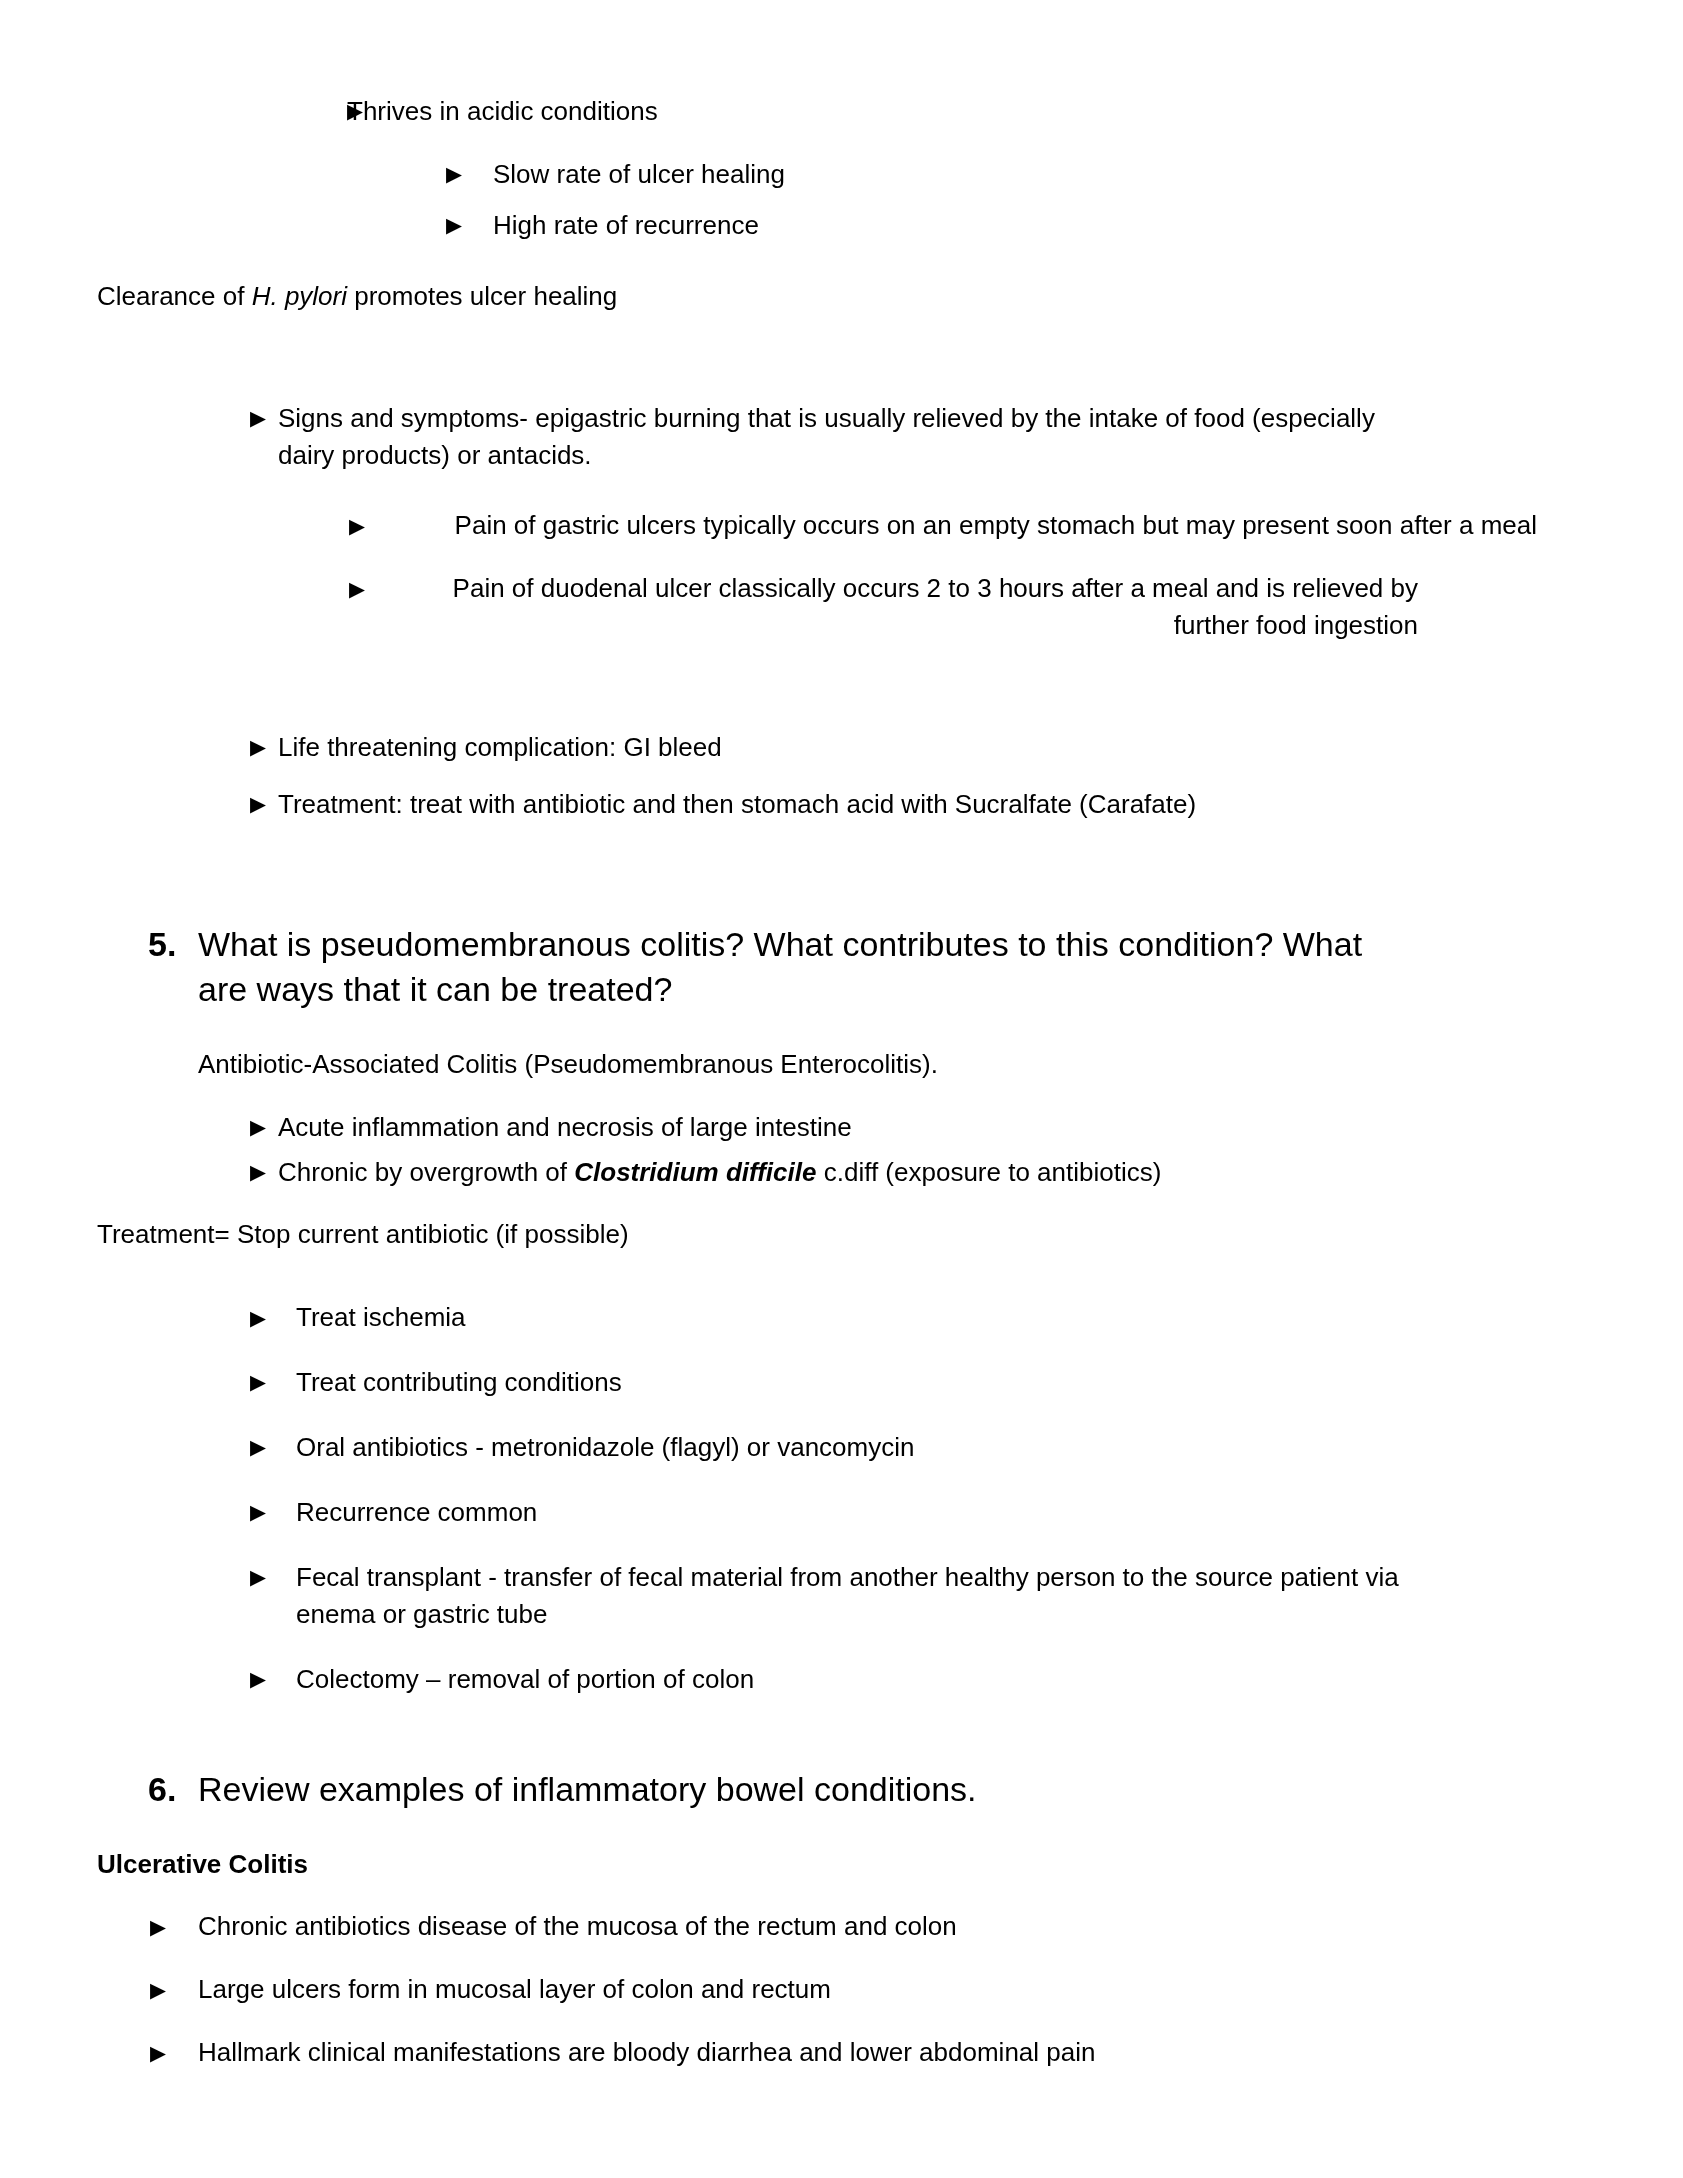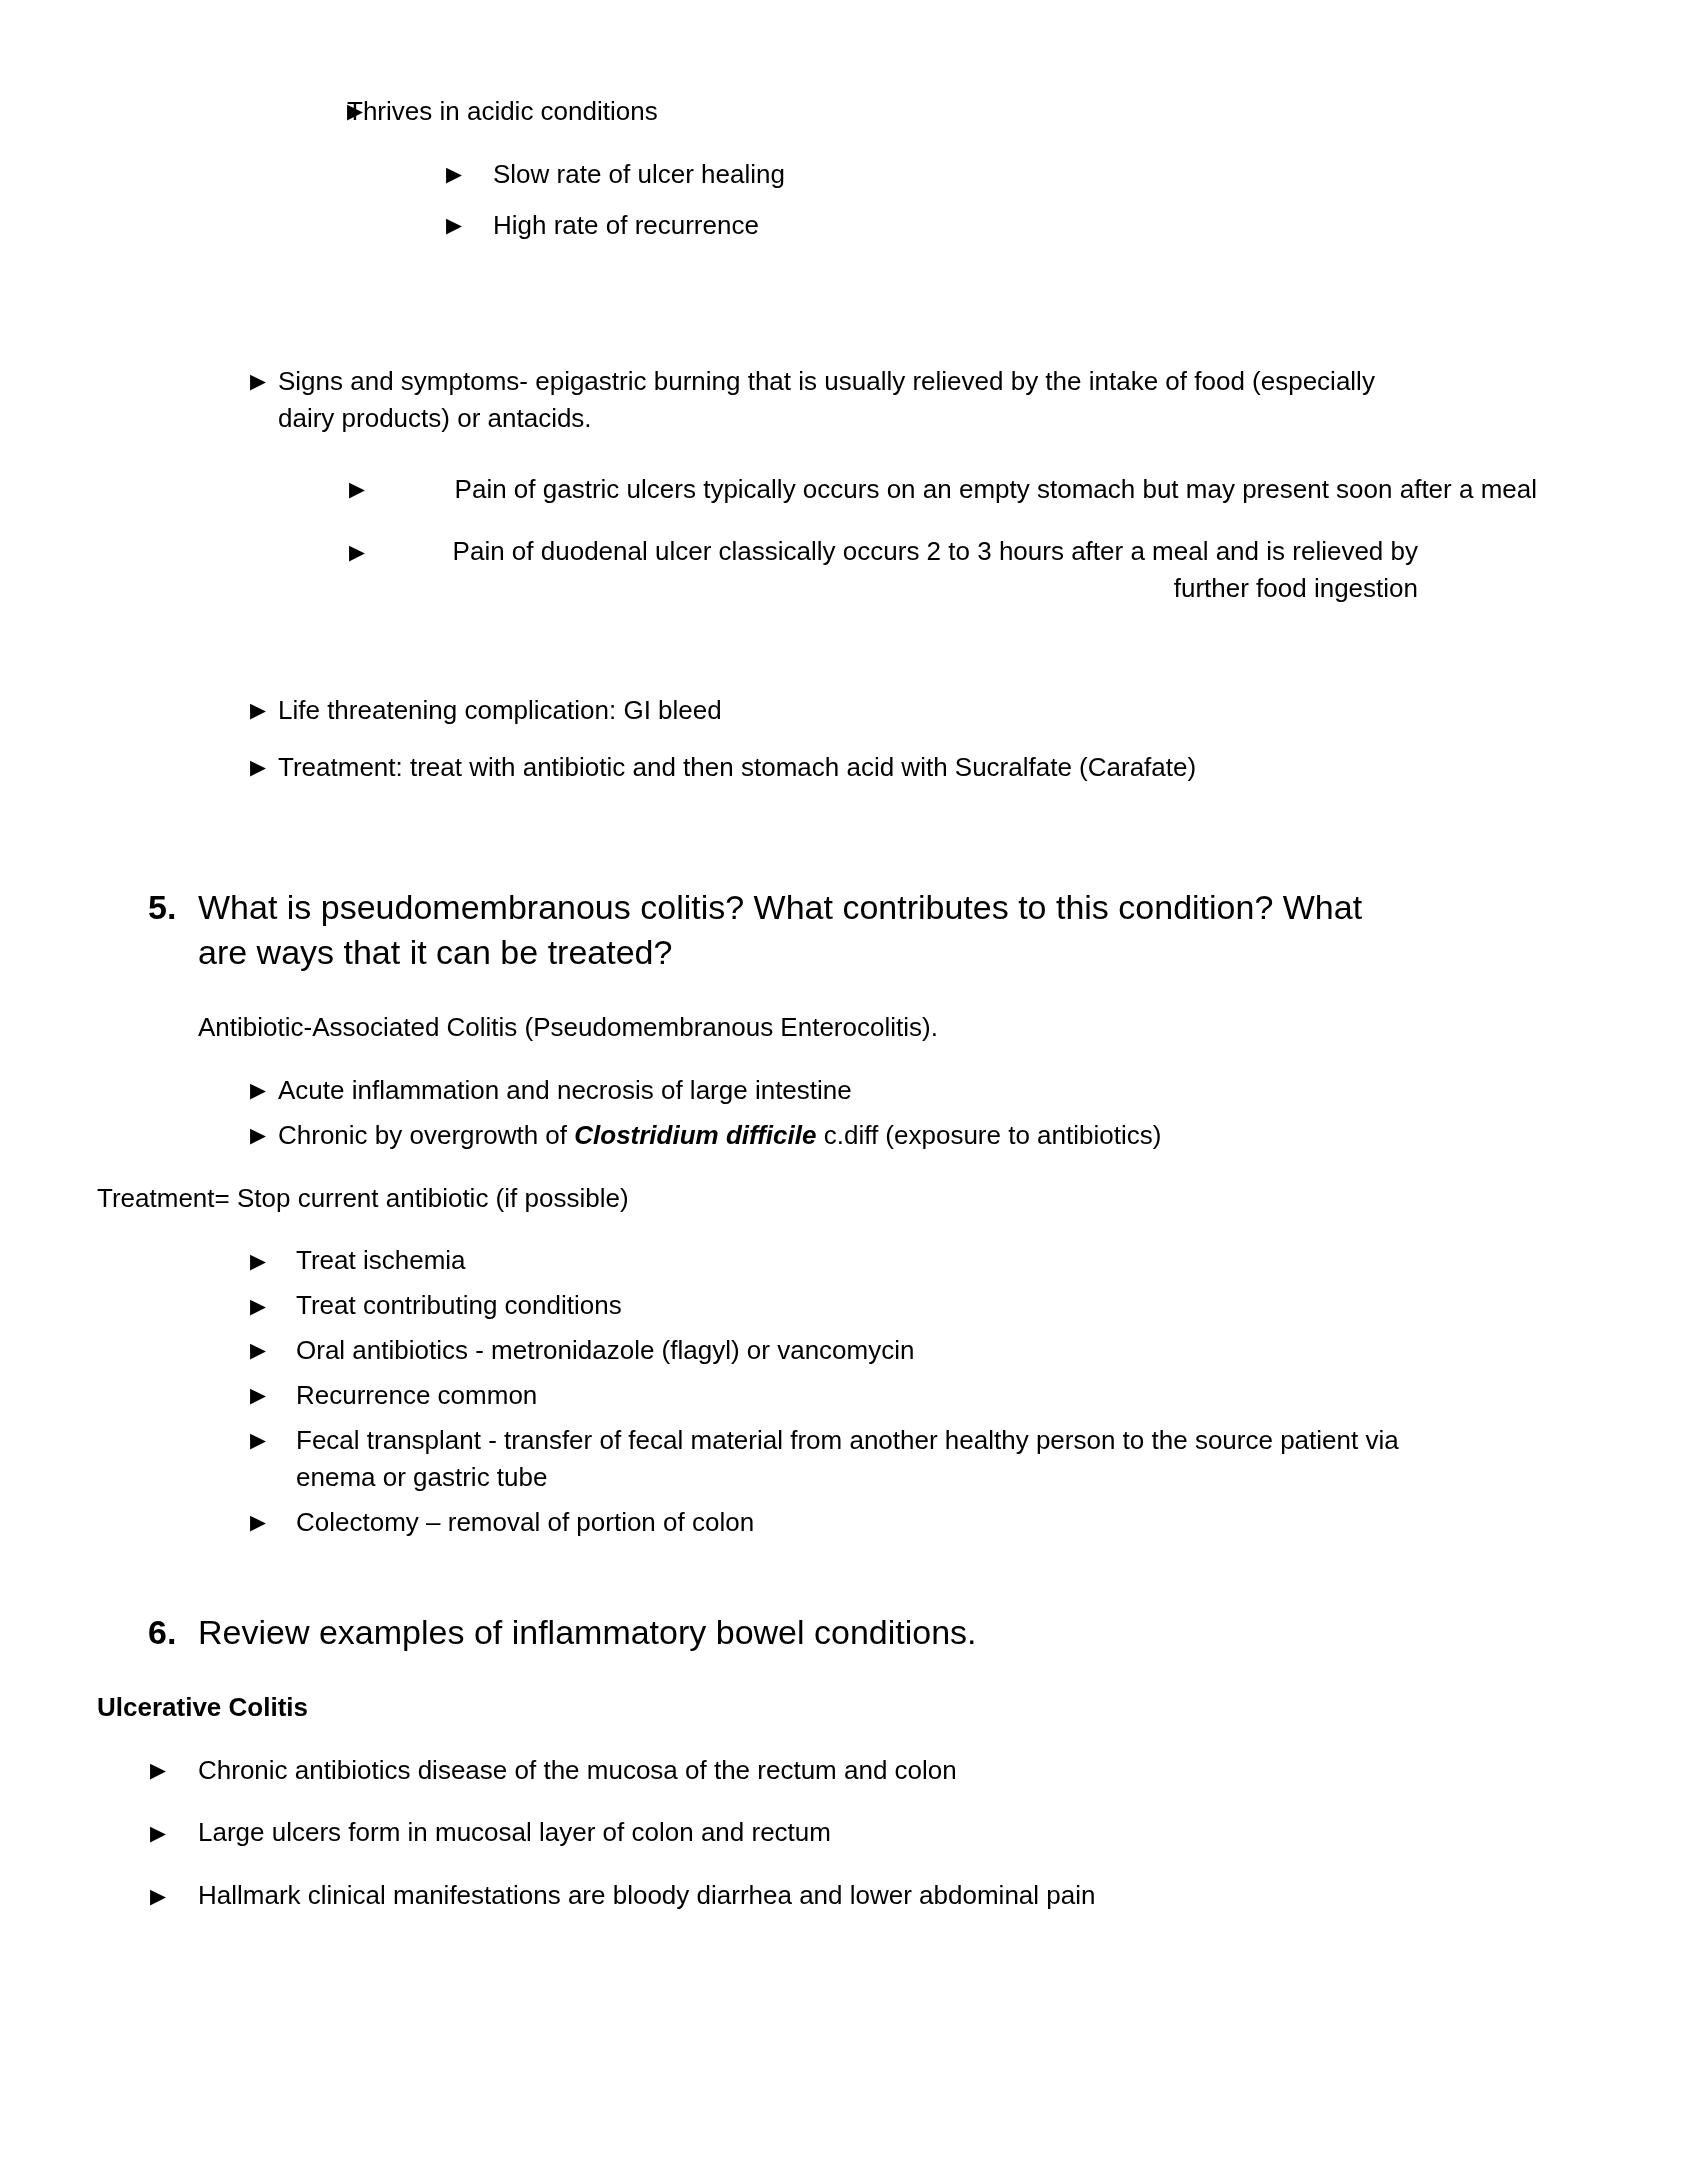--- a/index.html
+++ b/index.html
@@ -56,21 +56,21 @@
   .lvl-b { margin-left: 446px; }
   .lvl-b > .btext { margin-left: 47px; }
 
   .lvl-c { margin-left: 250px; }
   .lvl-c > .btext { margin-left: 28px; }
 
   .lvl-d { margin-left: 349px; }
   .lvl-d > .btext { margin-left: 32px; text-align: right; }
 
   .lvl-e { margin-left: 250px; }
-  .lvl-e > .btext { margin-left: 46px; }
+  .lvl-e > .btext { margin-left: 46px; margin-top: 20px; }
 
   .lvl-f { margin-left: 150px; }
   .lvl-f > .btext { margin-left: 48px; }
 
   
   .flush { margin-left: 97px; }
   .indent200 { margin-left: 198px; }
 
   
   .qheading {
@@ -125,20 +125,23 @@
 
   <div class="sp-14"></div>
 
   <div class="bullet lvl-b">
     <span class="marker">▶</span>
     <span class="btext">High rate of recurrence</span>
   </div>
 
   <div class="sp-34"></div>
 
+  <div class="line flush">
+    <span>Clearance of </span><span class="ital">H. pylori</span><span> promotes ulcer healing</span>
+  </div>
 
   <div class="sp-86"></div>
 
   <div class="bullet lvl-c wrapbox-1200" style="margin-left:250px;">
     <span class="marker">▶</span>
     <span class="btext wrapbox-1200">Signs and symptoms- epigastric burning that is usually relieved by the intake of food (especially dairy products) or antacids.</span>
   </div>
 
   <div class="sp-34"></div>
 

